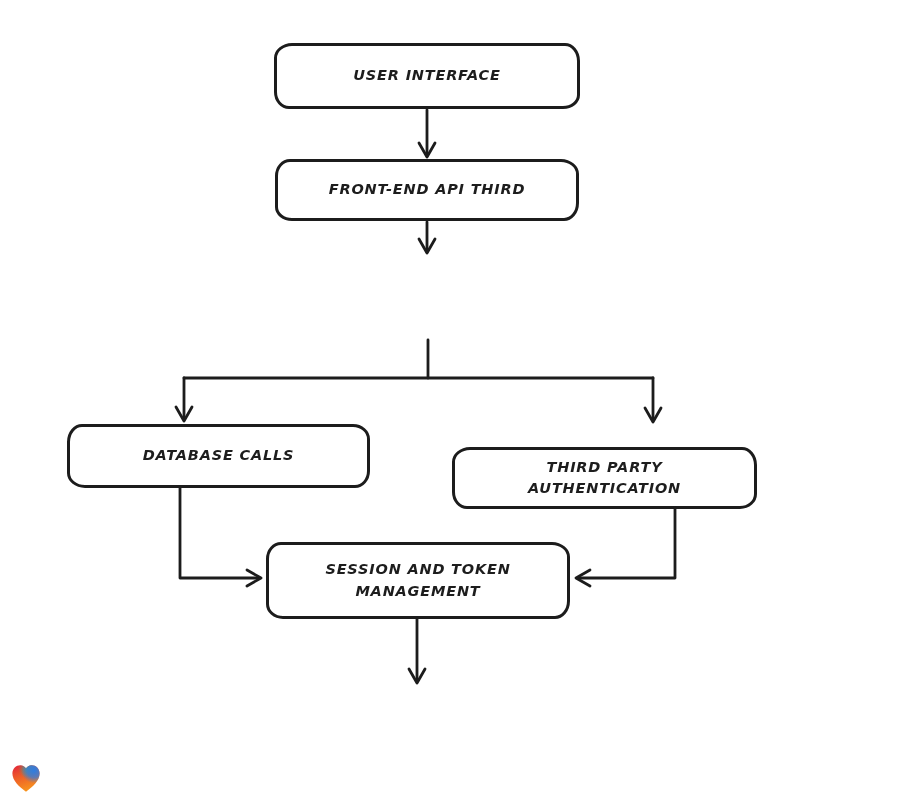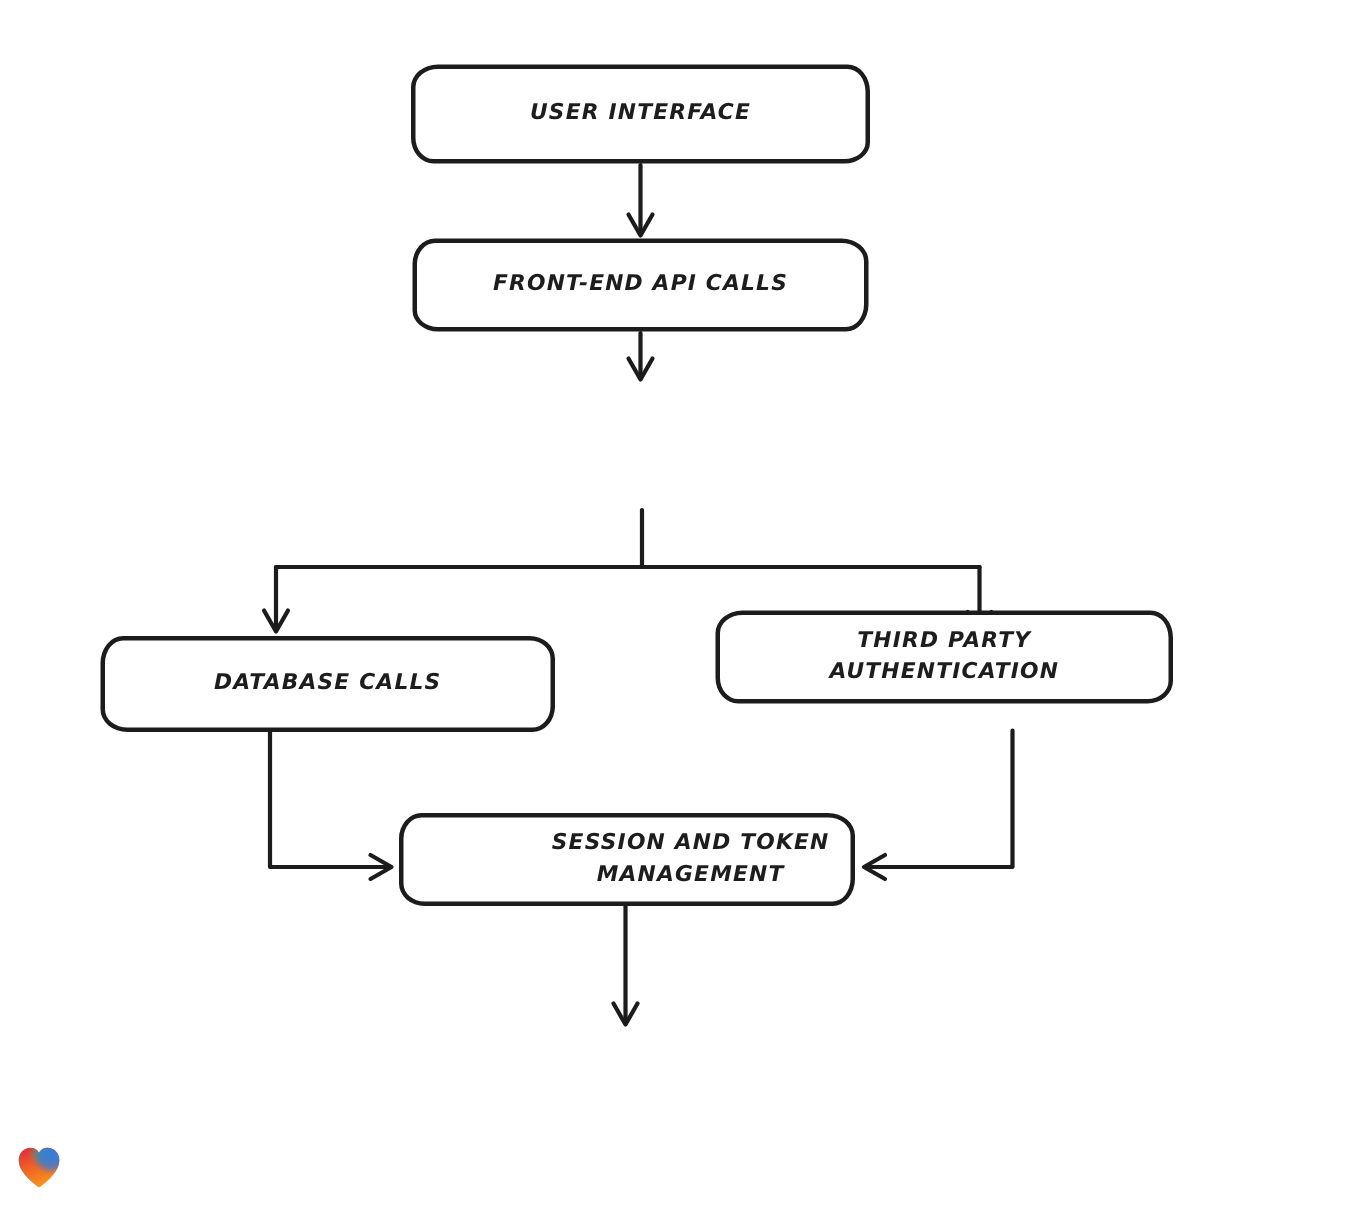--- a/index.html
+++ b/index.html
@@ -32,22 +32,22 @@
     font-weight: 600;
     font-size: 14.5px;
     letter-spacing: 0.8px;
     line-height: 1.45;
     white-space: pre-line;
   }
   .n1 { left: 274px; top: 43px;  width: 306px; height: 66px; border-radius: 18px 15px 17px 15px / 15px 18px 14px 17px; }
   .n2 { left: 275px; top: 159px; width: 304px; height: 62px; border-radius: 15px 18px 15px 17px / 17px 15px 18px 14px; }
   .n3 { left: 275px; top: 256px; width: 305px; height: 84px; border-radius: 17px 15px 18px 15px / 15px 17px 15px 18px; }
   .n4 { left: 67px;  top: 424px; width: 303px; height: 64px; border-radius: 15px 17px 15px 18px / 18px 15px 17px 15px; }
-  .n5 { left: 452px; top: 407px; width: 305px; height: 62px; border-radius: 18px 15px 17px 15px / 15px 18px 15px 17px; margin-left: 25px; }
-  .n6 { left: 266px; top: 542px; width: 304px; height: 62px; border-radius: 15px 18px 15px 17px / 17px 15px 18px 15px; justify-content: flex-end; }
+  .n5 { left: 452px; top: 447px; width: 305px; height: 62px; border-radius: 18px 15px 17px 15px / 15px 18px 15px 17px; }
+  .n6 { left: 266px; top: 542px; width: 304px; height: 77px; border-radius: 15px 18px 15px 17px / 17px 15px 18px 15px; }
   .n7 { left: 271px; top: 686px; width: 299px; height: 62px; border-radius: 17px 15px 18px 15px / 15px 17px 15px 18px; }
   .edge {
     fill: none;
     stroke: #1c1c1c;
     stroke-width: 2.8;
     stroke-linecap: round;
     stroke-linejoin: round;
   }
   .logo {
     position: absolute;
@@ -92,21 +92,21 @@
       <path class="edge" d="M417 604 V681"></path>
       <path class="edge" d="M409 669 L417 683 L425 669"></path>
     </g>
   </svg>
 
   <div class="node n1">
     <span>USER INTERFACE</span>
   </div>
 
   <div class="node n2">
-    <span>FRONT-END API CALLS</span>
+    <span>FRONT-END API THIRD</span>
   </div>
 
 
   <div class="node n4">
     <span>DATABASE CALLS</span>
   </div>
 
   <div class="node n5">
     <span>THIRD PARTY AUTHENTICATION</span>
   </div>

